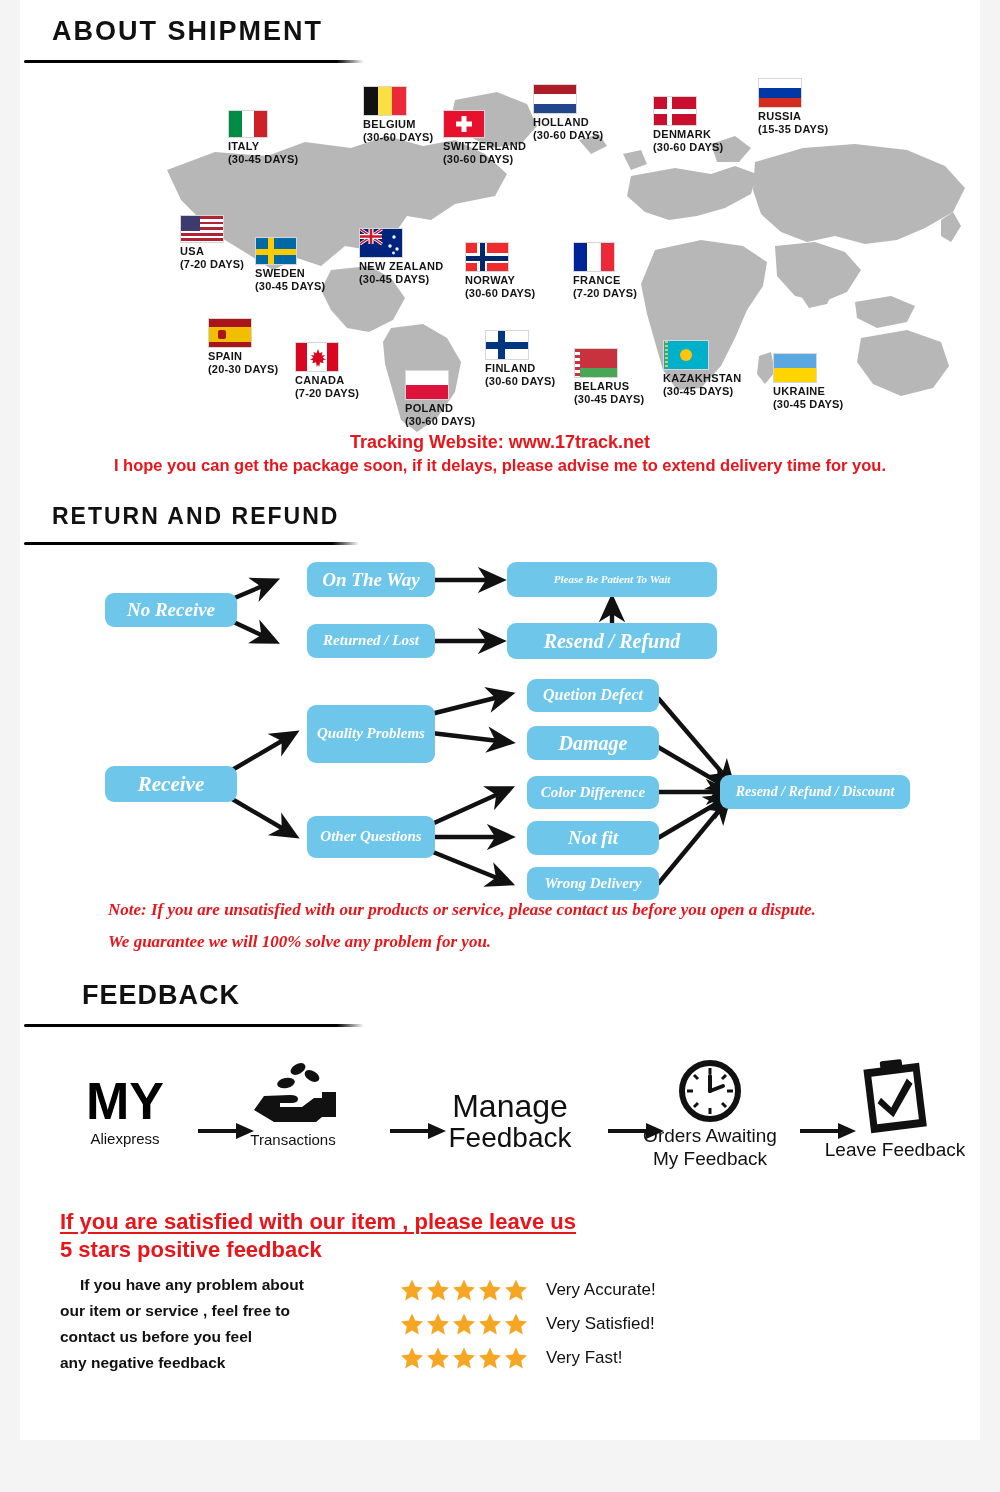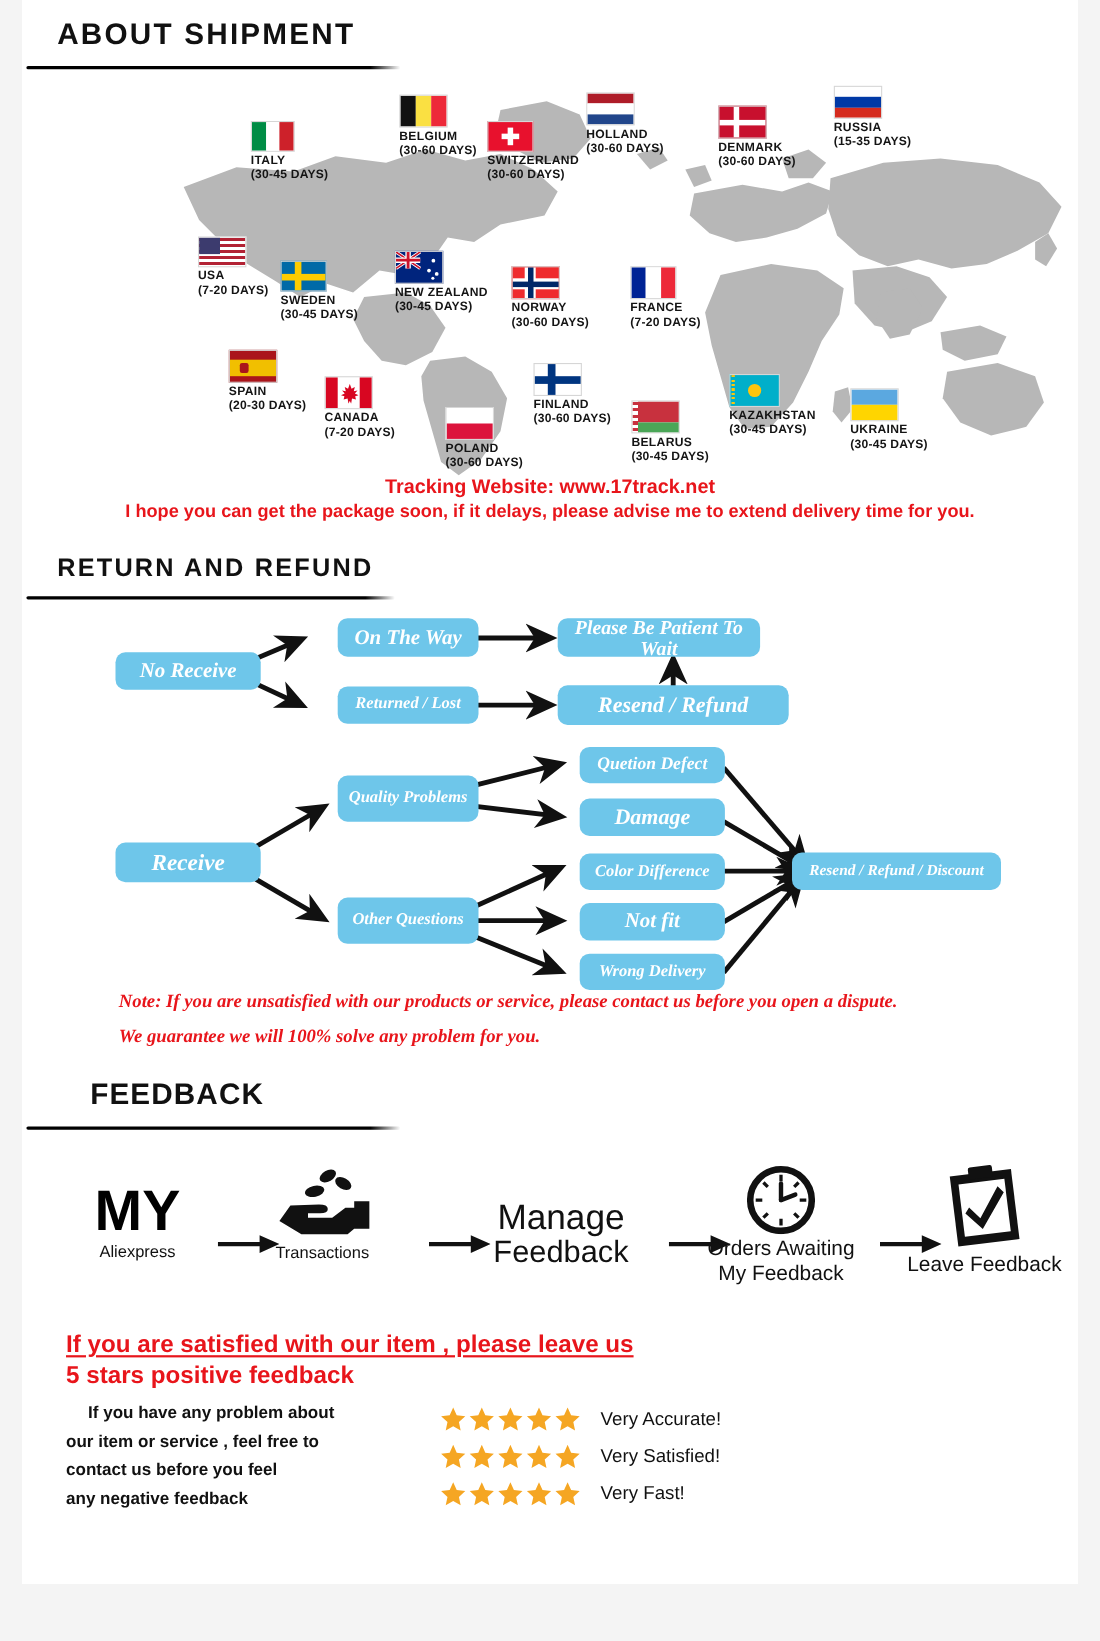--- a/index.html
+++ b/index.html
@@ -299,21 +299,21 @@
 
     <div class="pin" style="left:330px;top:260px;">
       <div class="flag" style="width:44px;height:30px;background:#fff;">
         <span style="position:absolute;left:12px;top:0;width:7px;height:100%;background:#003580;"></span>
         <span style="position:absolute;left:0;top:11px;width:100%;height:7px;background:#003580;"></span>
       </div>
       <div class="cname">FINLAND</div>
       <div class="cdays">(30-60 DAYS)</div>
     </div>
 
-    <div class="pin" style="left:408px;top:294px;padding-left:11px;">
+    <div class="pin" style="left:408px;top:278px;padding-left:11px;">
       <div class="flag" style="width:44px;height:30px;background:#fff;">
         <span style="position:absolute;left:5px;top:0;width:39px;height:19px;background:#C8313E;"></span>
         <span style="position:absolute;left:5px;top:19px;width:39px;height:11px;background:#4AA657;"></span>
         <span style="position:absolute;left:0;top:0;width:5px;height:100%;background:repeating-linear-gradient(#C8313E 0 3px,#fff 3px 6px);"></span>
       </div>
       <div class="cname">BELARUS</div>
       <div class="cdays">(30-45 DAYS)</div>
     </div>
 
     <div class="pin" style="left:508px;top:270px;">
@@ -376,25 +376,25 @@
         <line x1="638" y1="207" x2="708" y2="248"></line>
         <line x1="638" y1="252" x2="706" y2="252"></line>
         <line x1="638" y1="298" x2="706" y2="258"></line>
         <line x1="638" y1="344" x2="706" y2="262"></line>
       </g>
     </svg>
 
     <div class="node" style="left:85px;top:53px;width:132px;height:34px;font-size:19px;">No Receive</div>
     <div class="node" style="left:287px;top:22px;width:128px;height:35px;font-size:19px;">On The Way</div>
     <div class="node" style="left:287px;top:84px;width:128px;height:34px;font-size:15px;">Returned / Lost</div>
-    <div class="node" style="left:487px;top:22px;width:184px;height:35px;font-size:18px;">Please Be Patient To Wait</div>
+    <div class="node" style="left:487px;top:22px;width:210px;height:35px;font-size:11px;">Please Be Patient To Wait</div>
     <div class="node" style="left:487px;top:83px;width:210px;height:36px;font-size:20px;">Resend / Refund</div>
 
     <div class="node" style="left:85px;top:226px;width:132px;height:36px;font-size:21px;">Receive</div>
-    <div class="node" style="left:287px;top:165px;width:128px;height:42px;font-size:15px;">Quality Problems</div>
+    <div class="node" style="left:287px;top:165px;width:128px;height:58px;font-size:15px;">Quality Problems</div>
     <div class="node" style="left:287px;top:276px;width:128px;height:42px;font-size:15px;">Other Questions</div>
 
     <div class="node" style="left:507px;top:139px;width:132px;height:33px;font-size:16px;">Quetion Defect</div>
     <div class="node" style="left:507px;top:186px;width:132px;height:34px;font-size:20px;">Damage</div>
     <div class="node" style="left:507px;top:236px;width:132px;height:33px;font-size:15px;">Color Difference</div>
     <div class="node" style="left:507px;top:281px;width:132px;height:34px;font-size:19px;">Not fit</div>
     <div class="node" style="left:507px;top:327px;width:132px;height:33px;font-size:15px;">Wrong Delivery</div>
 
     <div class="node" style="left:700px;top:235px;width:190px;height:34px;font-size:14px;">Resend / Refund / Discount</div>
   </div>

